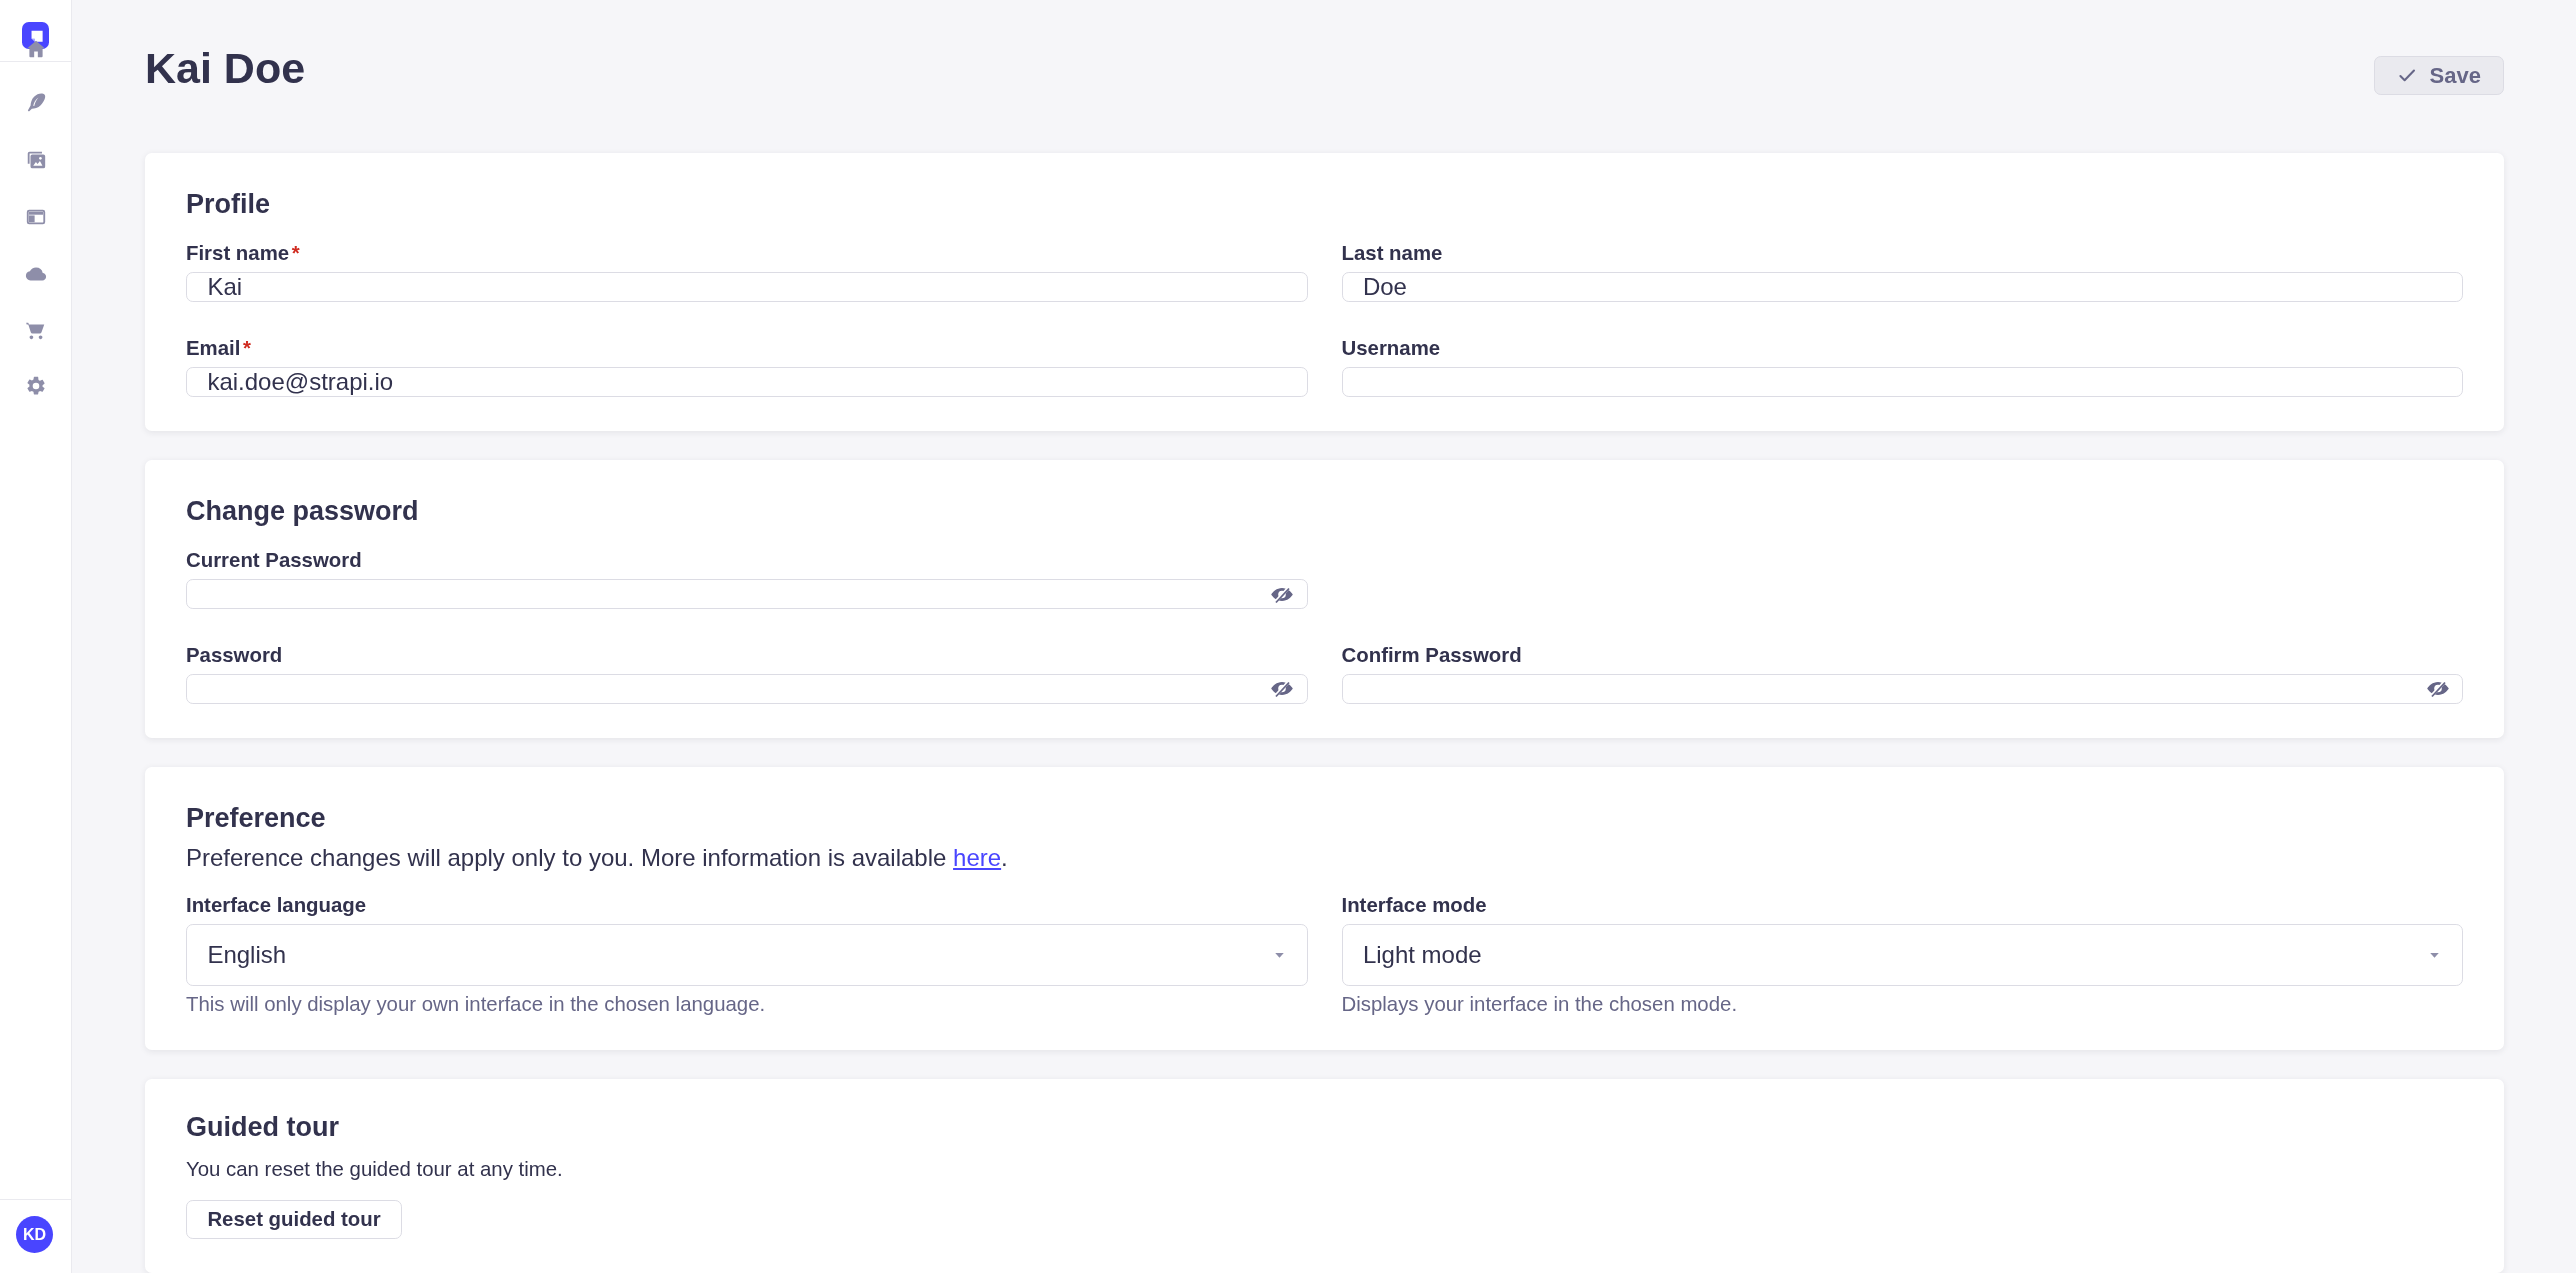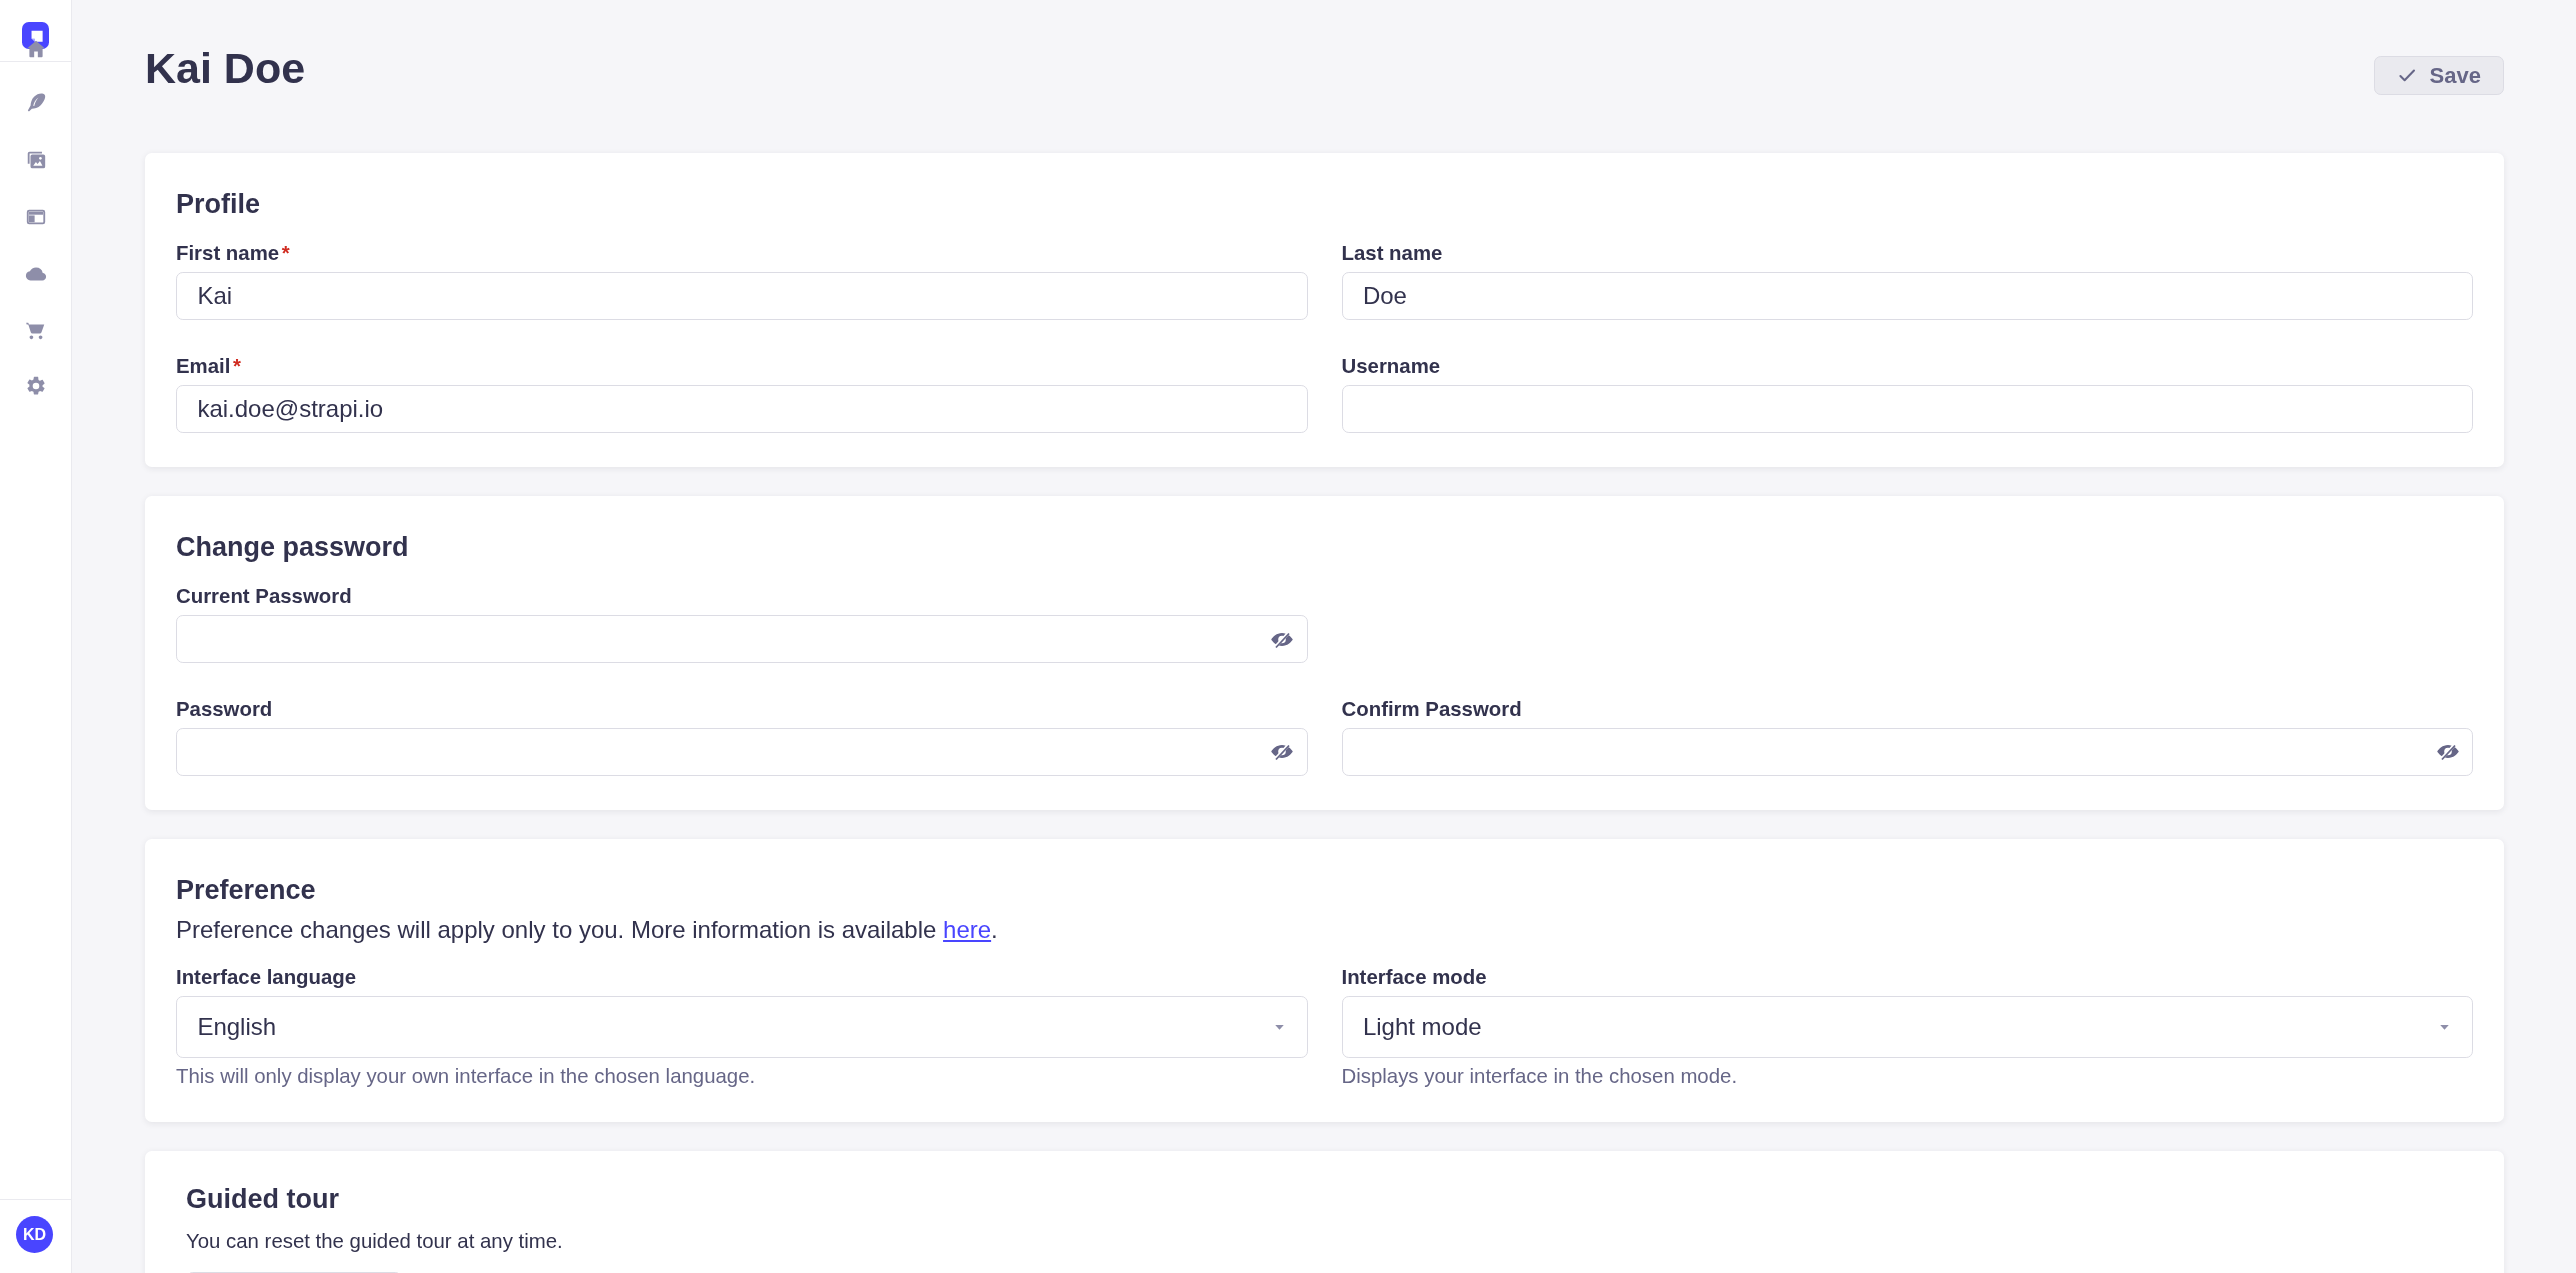--- a/index.html
+++ b/index.html
@@ -45,35 +45,35 @@
     background:#eaeaef; border:0.9px solid #dcdce4; border-radius:6.8px;
     color:#666687; font-size:22px; font-weight:600; font-family:inherit;
     display:flex; align-items:center; gap:12px; cursor:default;
   }
   .save-btn svg { width:20.4px; height:20.4px; }
 
   .cards { display:flex; flex-direction:column; gap:29px; }
   .card {
     background:#ffffff; border-radius:6.8px;
     box-shadow:0 1.7px 6.8px rgba(33,33,52,0.08);
-    padding:34px 31px;
+    padding:34px 41px;
   }
   .card-title { font-size:27px; line-height:34px; font-weight:600; color:#32324d; }
   .form-grid {
     margin-top:20.4px; display:grid; grid-template-columns:1fr 1fr;
     column-gap:27px; row-gap:24px;gap:34px;
   }
   .field label {
     display:block; font-size:20.4px; line-height:24px; font-weight:600;
     color:#32324d; margin-bottom:6.8px;
   }
   .req { color:#d02b20; margin-left:2.6px; }
   .input-wrap { position:relative; }
   .text-input {
-    width:100%; height:48px; border:0.9px solid #dcdce4; border-radius:6.8px;
+    width:100%; height:30px; border:0.9px solid #dcdce4; border-radius:6.8px;
     background:#ffffff; font-size:24px; color:#32324d; padding:0 20.4px;
     font-family:inherit; outline:none;
   }
   .eye-btn {
     position:absolute; right:6.8px; top:50%; transform:translateY(-50%);
     width:37px; height:37px; background:none; border:none; cursor:pointer;
     color:#666687; display:flex; align-items:center; justify-content:center;
   }
   .eye-btn svg { width:24px; height:24px; }
 

